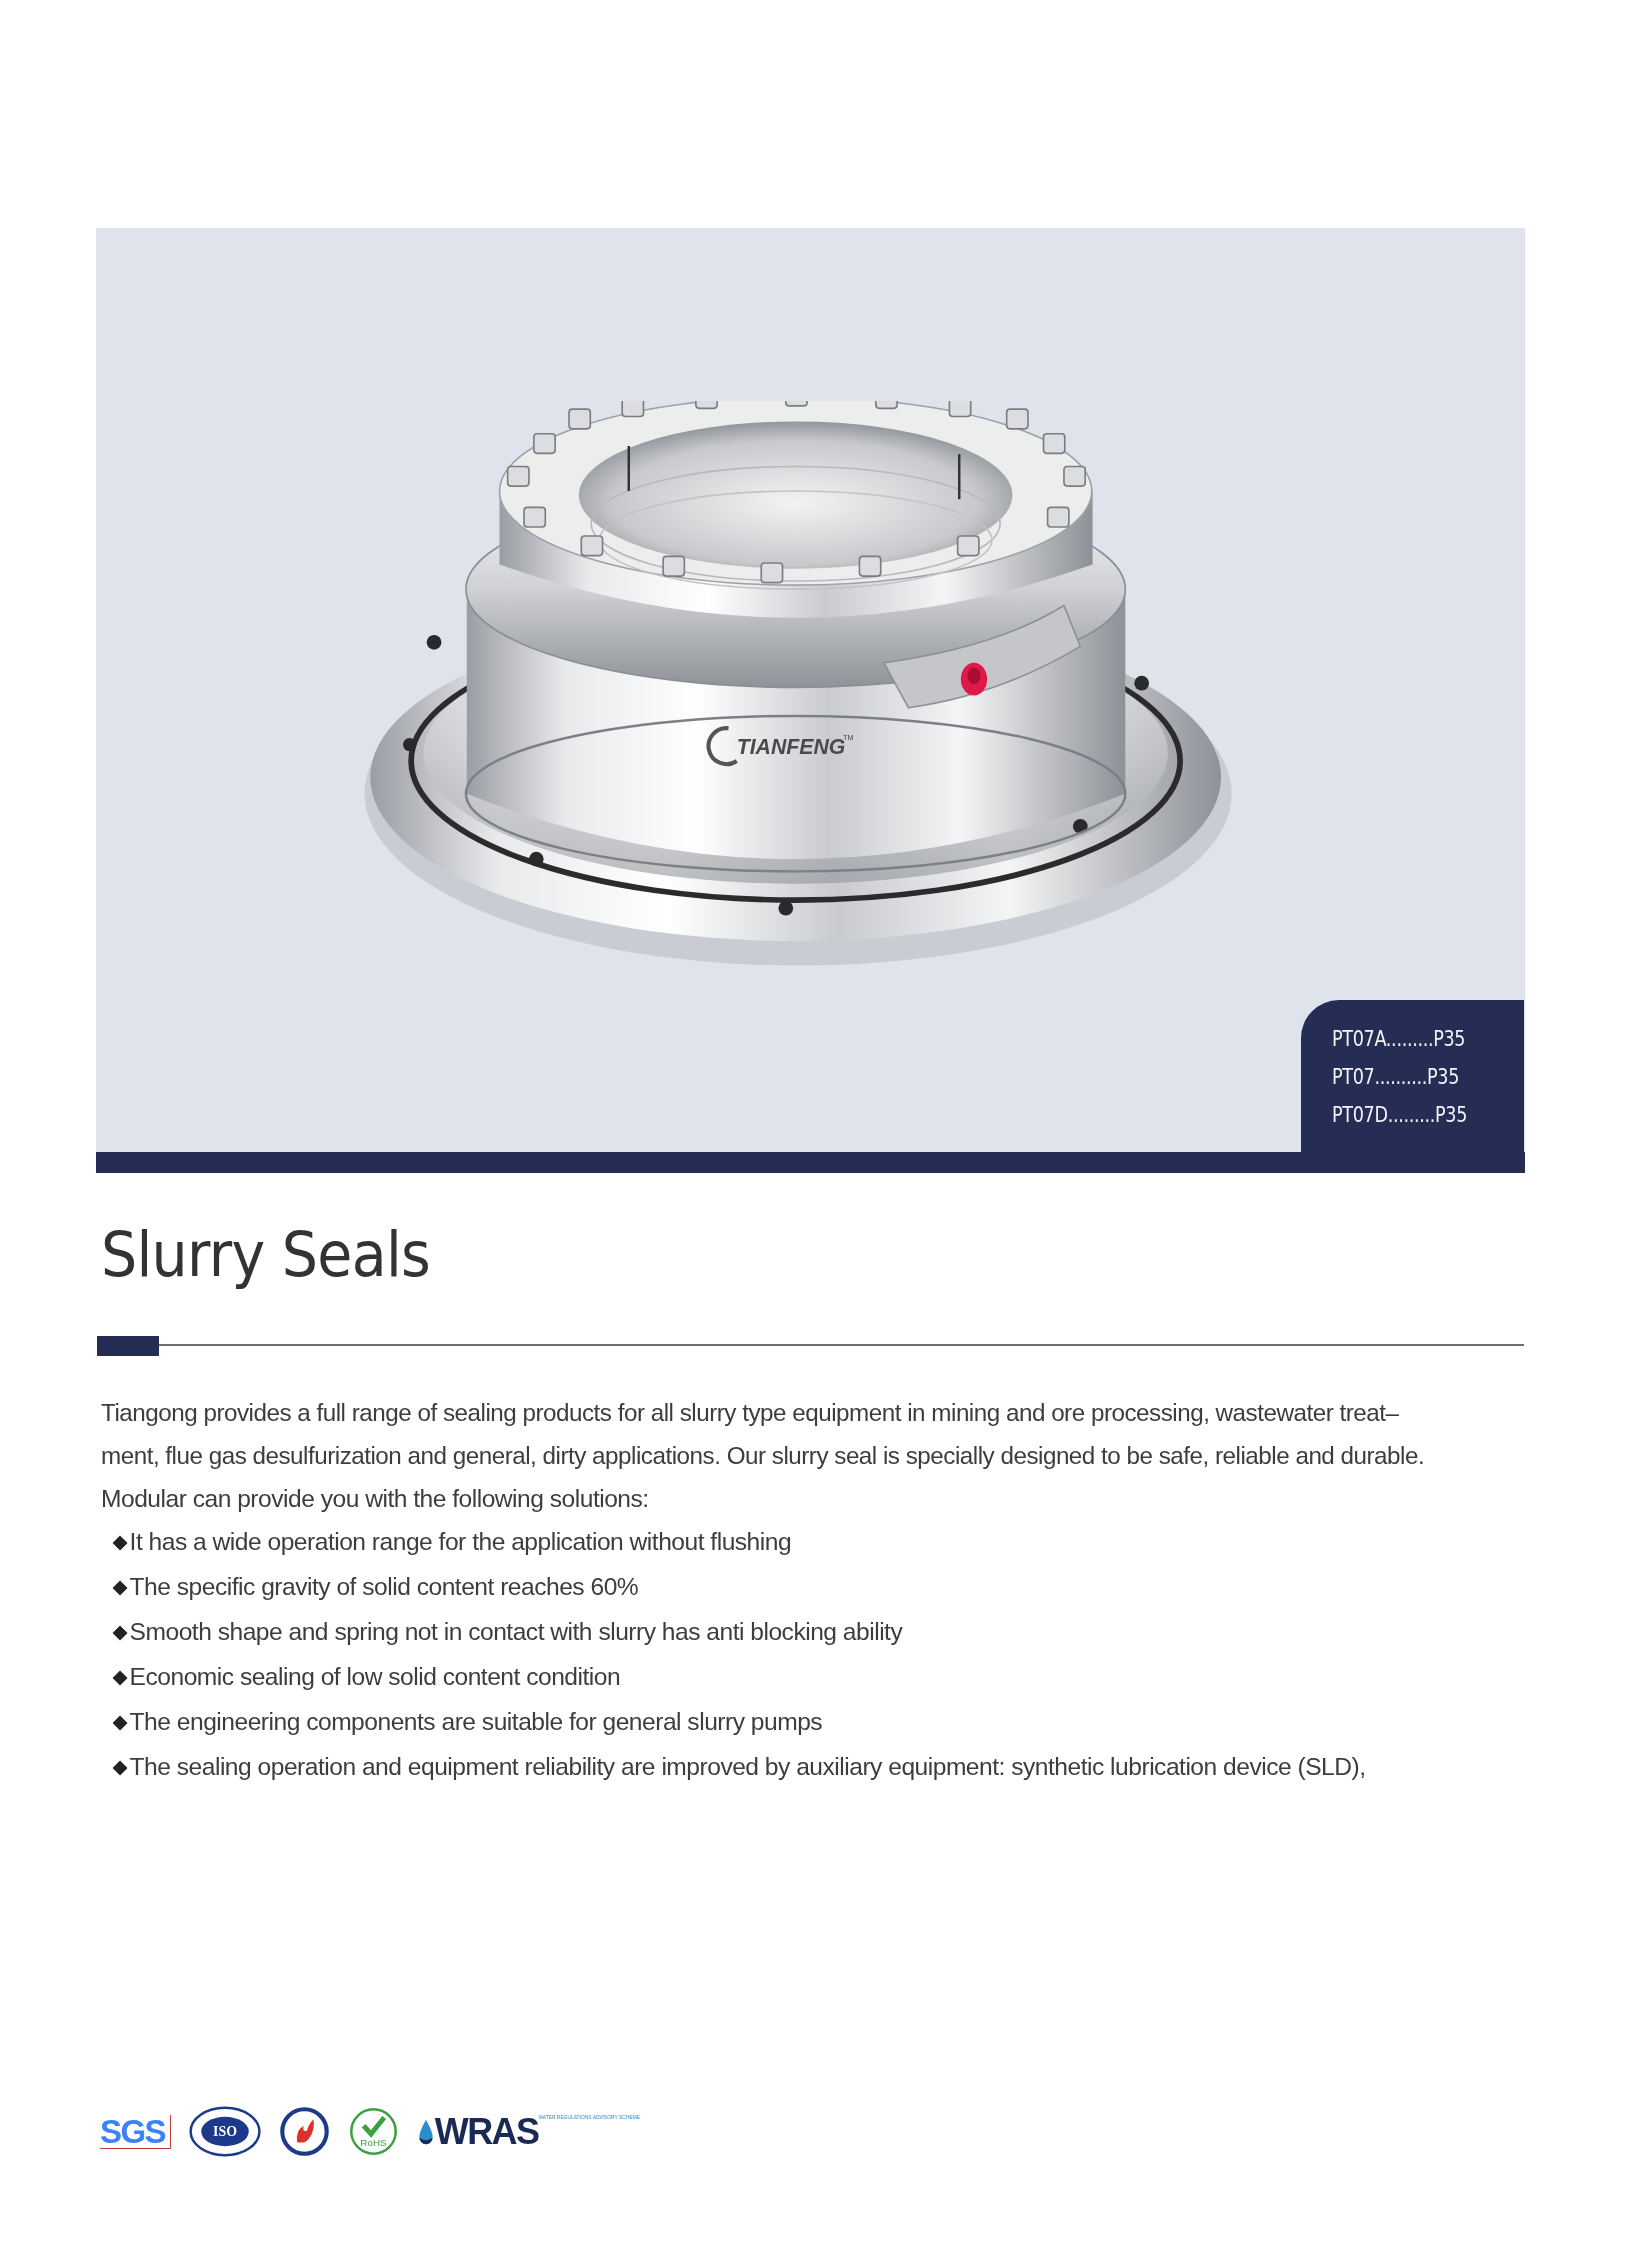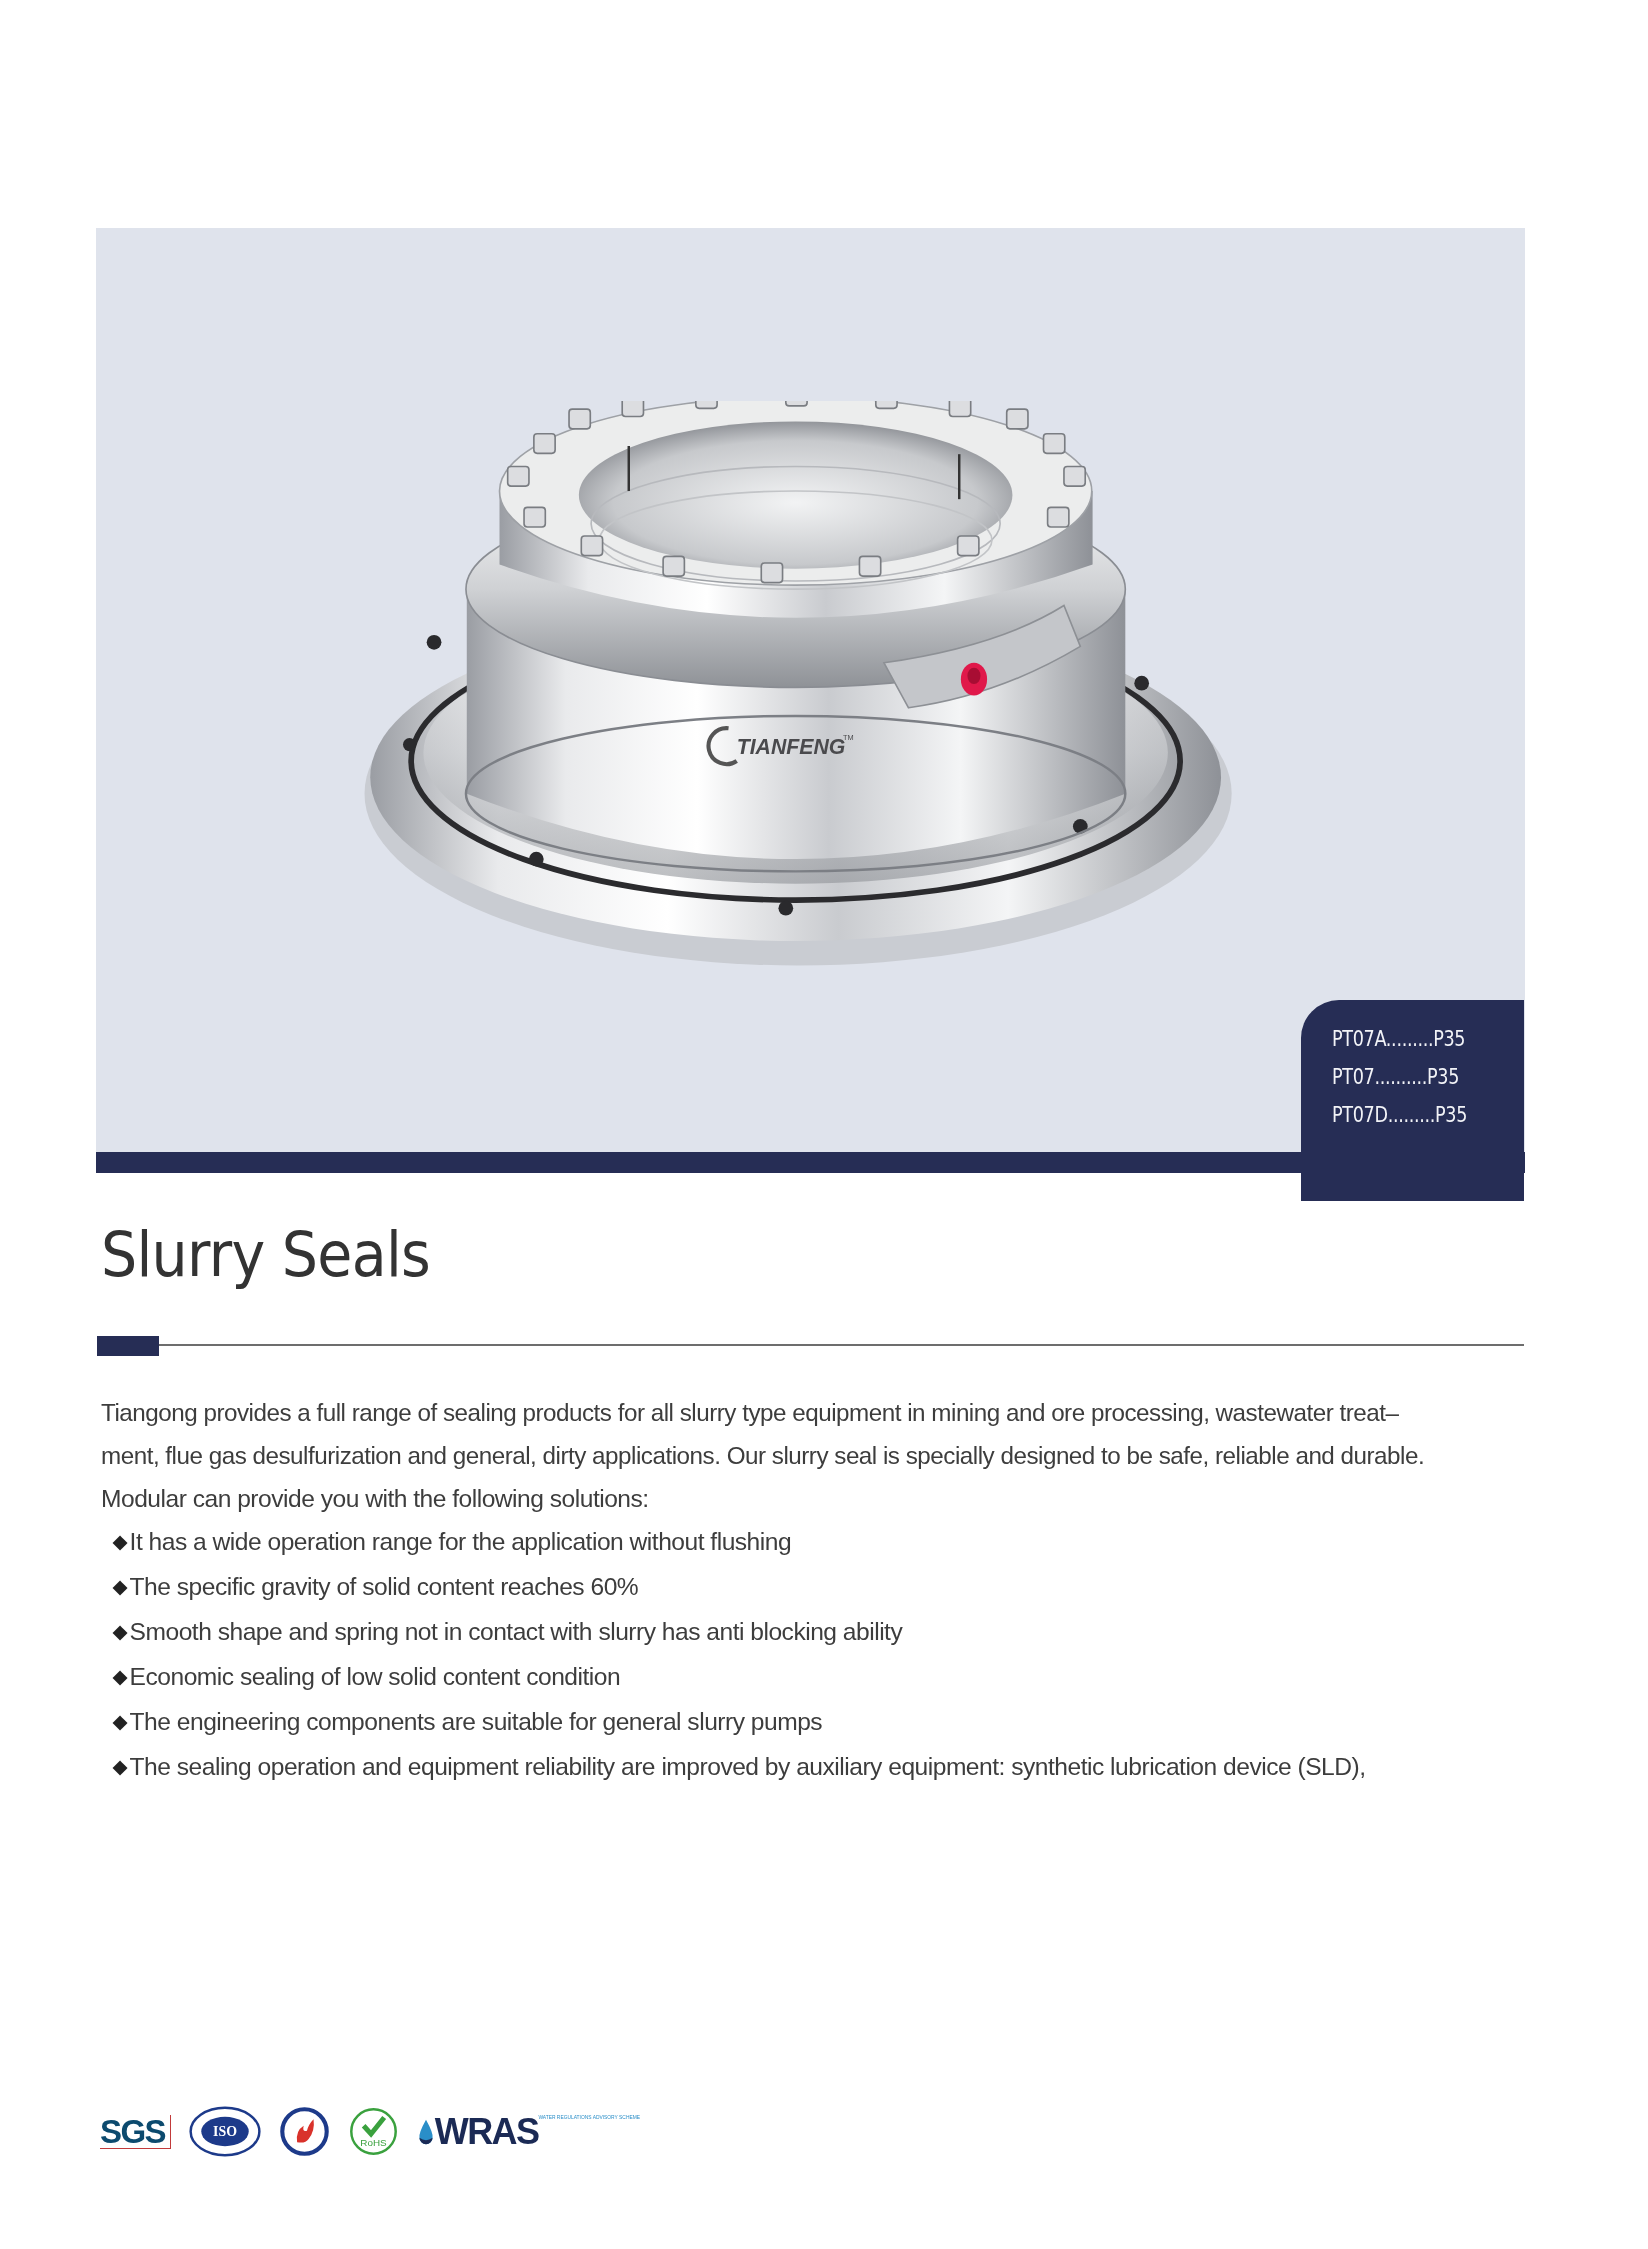--- a/index.html
+++ b/index.html
@@ -3,21 +3,21 @@
 <meta charset="utf-8">
 <style>
   html, body { margin: 0; padding: 0; background: #ffffff; }
   body { width: 1648px; height: 2250px; position: relative; overflow: hidden;
          font-family: "Liberation Sans", sans-serif; color: #3a3a3a; }
 
   .hero { position: absolute; left: 96px; top: 228px; width: 1429px; height: 924px;
           background: #dfe3ec; }
   .hero-bar { position: absolute; left: 96px; top: 1152px; width: 1429px; height: 20.5px;
               background: #262d55; }
-  .model-box { position: absolute; left: 1301px; top: 1000px; width: 223px; height: 201px;
+  .model-box { position: absolute; left: 1301px; top: 1000px; width: 223px; height: 172px;
                background: #262d55; border-top-left-radius: 38px; }
   .model-list { position: absolute; left: 31px; top: 19.6px; margin: 0; padding: 0; list-style: none; }
   .model-list li { color: #f2f3f7; font-family: "DejaVu Sans", sans-serif; font-size: 20.5px;
                    line-height: 38px; letter-spacing: -0.4px; transform: scaleX(0.86);
                    transform-origin: left center; white-space: nowrap; }
 
   .product { position: absolute; left: 344px; top: 401px; width: 900px; height: 589px; }
 
   .title { position: absolute; left: 101px; top: 1218px; margin: 0; font-weight: normal;
            font-family: "DejaVu Sans", sans-serif; font-size: 62px; color: #333333;
@@ -32,21 +32,21 @@
                       letter-spacing: -0.5px; white-space: nowrap; }
   .intro { transform: scaleX(0.985); transform-origin: left center; }
   .bullets { list-style: none; margin: 0; padding: 0; }
   .bullets li { padding-left: 11.5px; }
   .bullets li .dia { color: #222; font-size: 19.6px; margin-right: 2.5px; position: relative; top: -1.6px; }
 
   .logos { position: absolute; left: 100px; top: 2099px; height: 65px; display: flex;
            align-items: center; gap: 18px; }
   .logo { display: flex; align-items: center; justify-content: center; }
   .sgs { font-family: "Liberation Sans", sans-serif; font-weight: bold; font-size: 33px;
-         color: #0c4a6e; letter-spacing: -1.6px; border-right: 1.6px solid #c23a3a;
+         color: #3b82f6; letter-spacing: -1.6px; border-right: 1.6px solid #c23a3a;
          border-bottom: 1.6px solid #c23a3a; padding: 0 4.9px 0 0; line-height: 33px; }
   .wras { display: flex; align-items: flex-start; }
   .wras-word { font-family: "Liberation Sans", sans-serif; font-size: 36px; font-weight: bold;
                color: #1b2a55; letter-spacing: -1.6px; line-height: 34px; display: flex; align-items: center; }
   .wras-sub { font-size: 4.9px; color: #2a8ec8; letter-spacing: 0px; white-space: nowrap; }
 </style>
 </head>
 <body>
 
 <div class="hero"></div>

